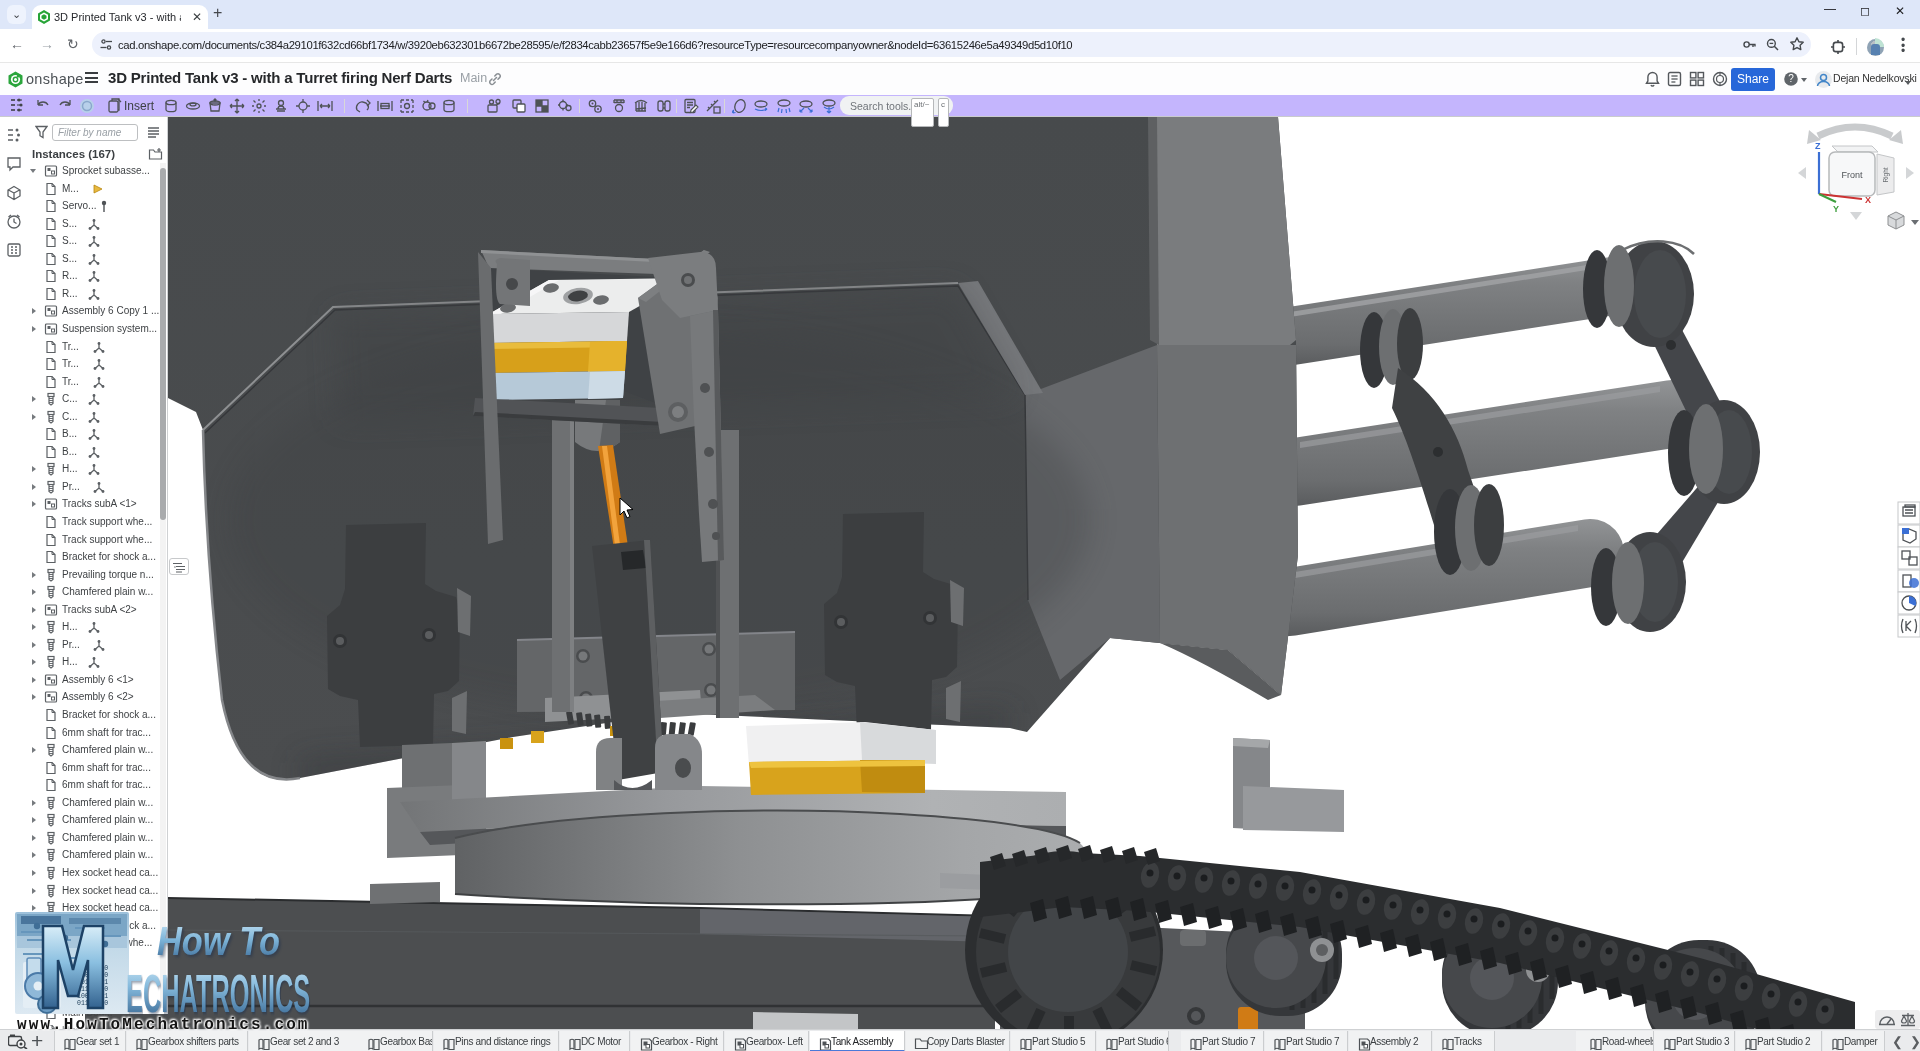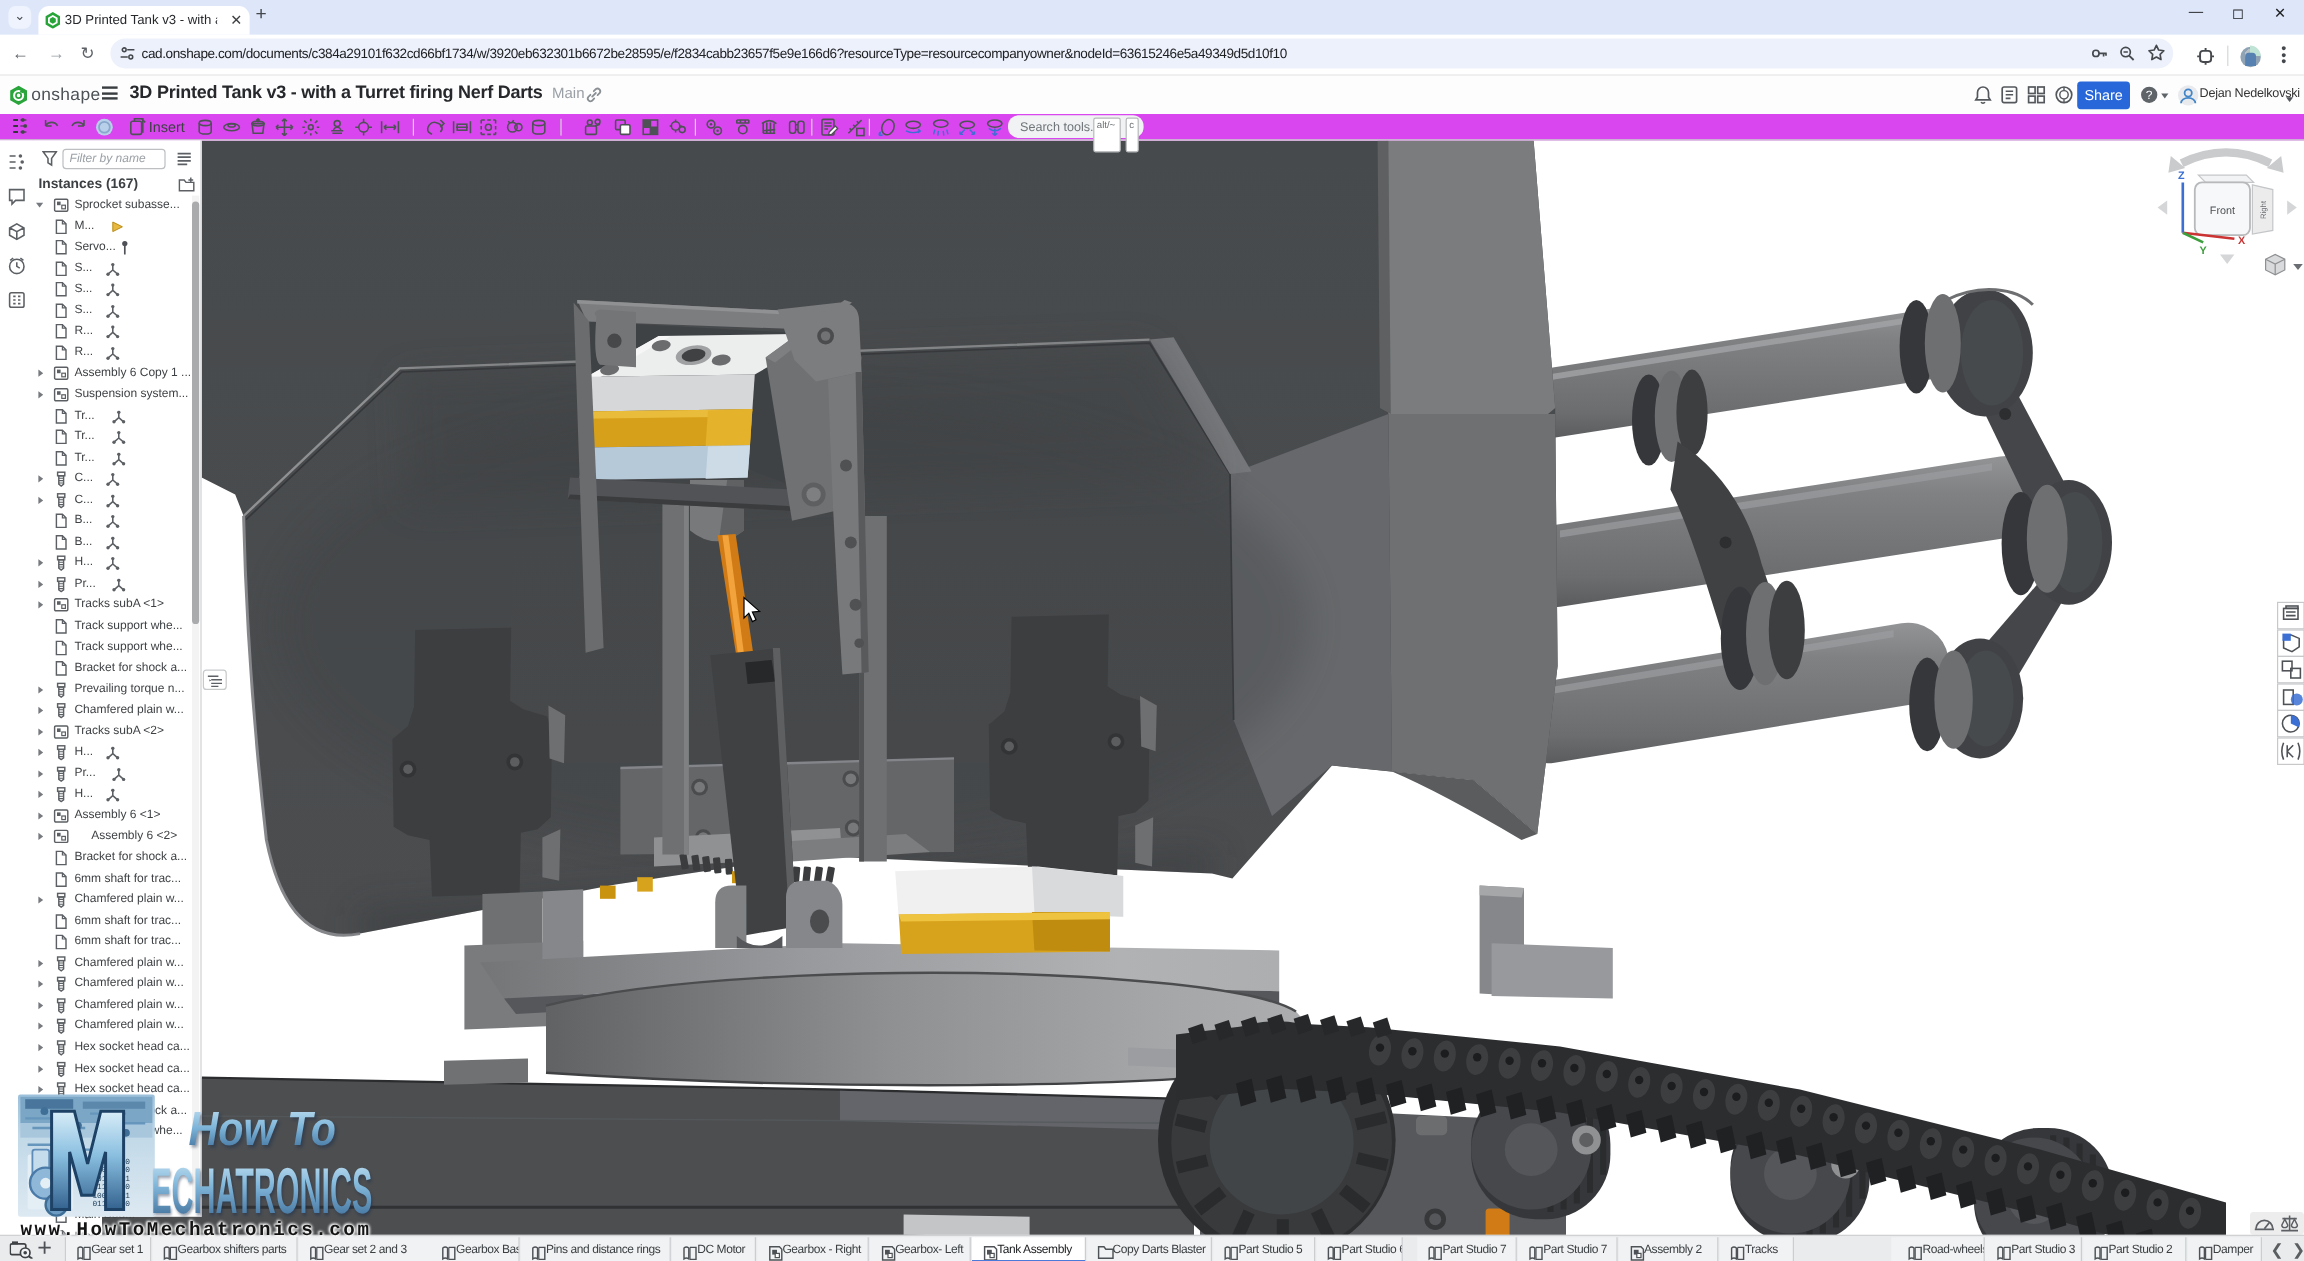--- a/index.html
+++ b/index.html
@@ -20,21 +20,21 @@
 
 #hdr{position:absolute;left:0;top:62px;width:1920px;height:33px;background:#fdfdfe;border-top:1px solid #e7e7e7}
 #hdr .oname{position:absolute;left:26px;top:6px;font-size:17px;font-weight:bold;letter-spacing:4.5px;color:#42464a}
 #hdr .burger{position:absolute;left:85px;top:9px;width:13px;height:11px;border-top:2.2px solid #3a3d40;border-bottom:2.2px solid #3a3d40}
 #hdr .burger:before{content:"";display:block;margin-top:2.6px;height:2.2px;background:#3a3d40}
 #hdr .doctitle{position:absolute;left:108px;top:6px;font-size:15px;font-weight:bold;color:#26282b;letter-spacing:-0.2px}
 #hdr .main{position:absolute;left:460px;top:8px;font-size:12.5px;color:#9aa0a6}
 #share{position:absolute;left:1731px;top:5px;width:44px;height:23px;background:#2767d9;border-radius:3px;color:#fff;font-size:12px;text-align:center;line-height:23px}
 #uname{position:absolute;left:1833px;top:9px;font-size:10.5px;letter-spacing:-0.2px;color:#333;white-space:nowrap}
 
-#cadbar{position:absolute;left:0;top:95px;width:1920px;height:22px;background:#d946ef;border-bottom:1px solid #c9cbcd}
+#cadbar{position:absolute;left:0;top:95px;width:1920px;height:22px;background:#c4b5fd;border-bottom:1px solid #c9cbcd}
 #cadbar svg{position:absolute;top:2px}
 #searchbox{position:absolute;left:840px;top:1px;width:113px;height:19px;background:#f0f2f3;border-radius:9px}
 #searchbox span{position:absolute;left:10px;top:4px;font-size:10.5px;color:#70757a}
 .kbd{position:absolute;top:3px;height:29px;border:1px solid #b6b8ba;border-radius:2px;font-size:8px;color:#6a6e72;line-height:11px;padding:0 2px;background:#fff}
 
 #lstrip{position:absolute;left:0;top:117px;width:28px;height:897px;background:#fff;z-index:30}
 #lstrip svg{position:absolute;left:6px}
 
 #panel{position:absolute;left:28px;top:117px;width:140px;height:897px;background:#fff;border-right:1px solid #cfd1d3;z-index:30}
 #filterbox{position:absolute;left:24px;top:7px;width:86px;height:17px;border:1px solid #bdbfc1;border-radius:3px;font-size:10px;font-style:italic;color:#9aa0a6;line-height:15px;padding-left:5px}
@@ -1164,21 +1164,21 @@
       </svg>
       <span class="lbl" style="left:34px">Assembly 6 &lt;1&gt;</span>
     </div>
 <div class="trow" style="top:572px">
       <span class="tarr" style="left:4px"></span>
       <svg style="left:16px" width="14" height="14" viewBox="0 0 14 14">
         <rect x="1.5" y="2" width="11" height="10" rx="1" fill="none" stroke="#5c6064" stroke-width="1.2"></rect>
         <rect x="3.5" y="4" width="3" height="3" fill="#5c6064"></rect>
         <rect x="7.5" y="7" width="3" height="3" fill="none" stroke="#5c6064" stroke-width="1"></rect>
       </svg>
-      <span class="lbl" style="left:48px">Assembly 6 &lt;2&gt;</span>
+      <span class="lbl" style="left:34px">Assembly 6 &lt;2&gt;</span>
     </div>
 <div class="trow" style="top:590px">
       <svg style="left:16px" width="14" height="14" viewBox="0 0 14 14">
         <path d="M3,1.5 h5 l3,3 v8 h-8 Z" fill="none" stroke="#5c6064" stroke-width="1.2"></path>
         <path d="M8,1.5 v3 h3" fill="none" stroke="#5c6064" stroke-width="1"></path>
       </svg>
       <span class="lbl" style="left:34px">Bracket for shock a...</span>
     </div>
 <div class="trow" style="top:608px">
       <svg style="left:16px" width="14" height="14" viewBox="0 0 14 14">

